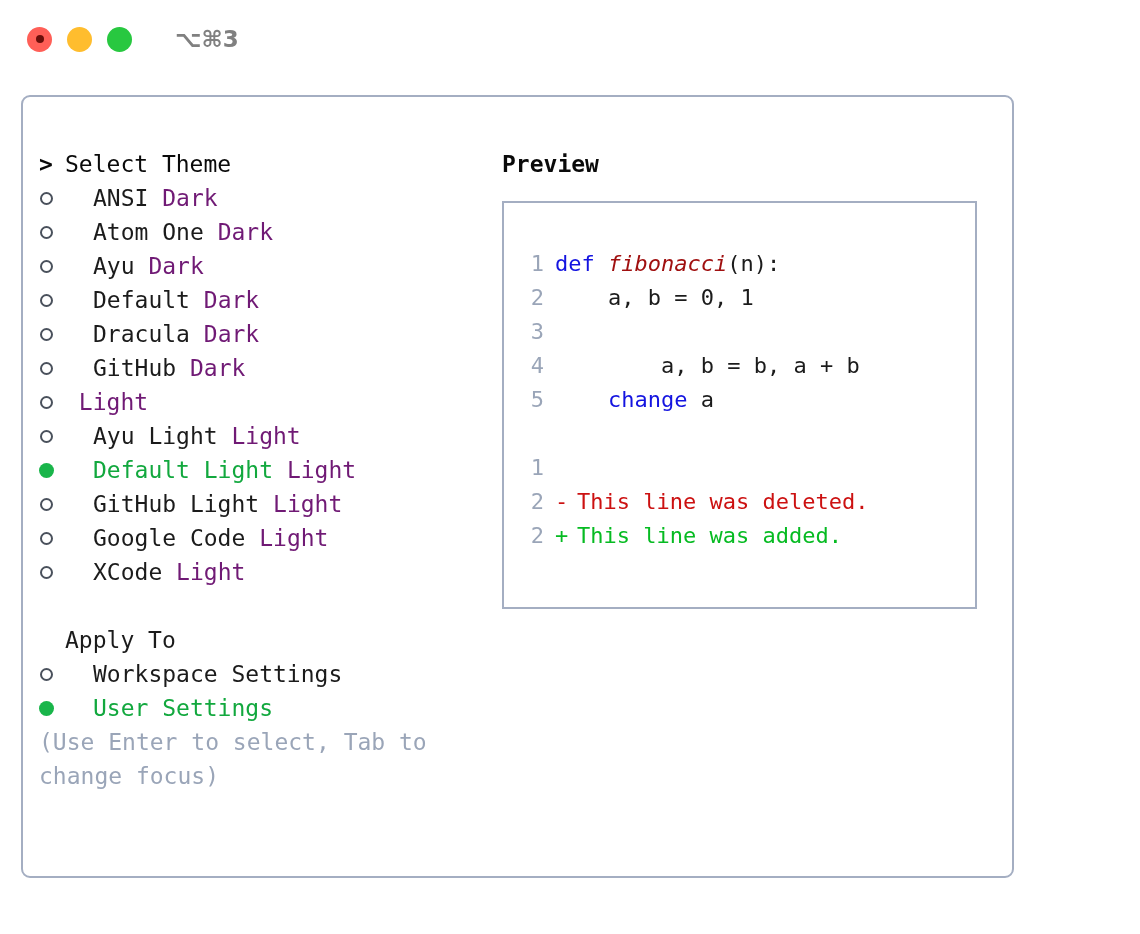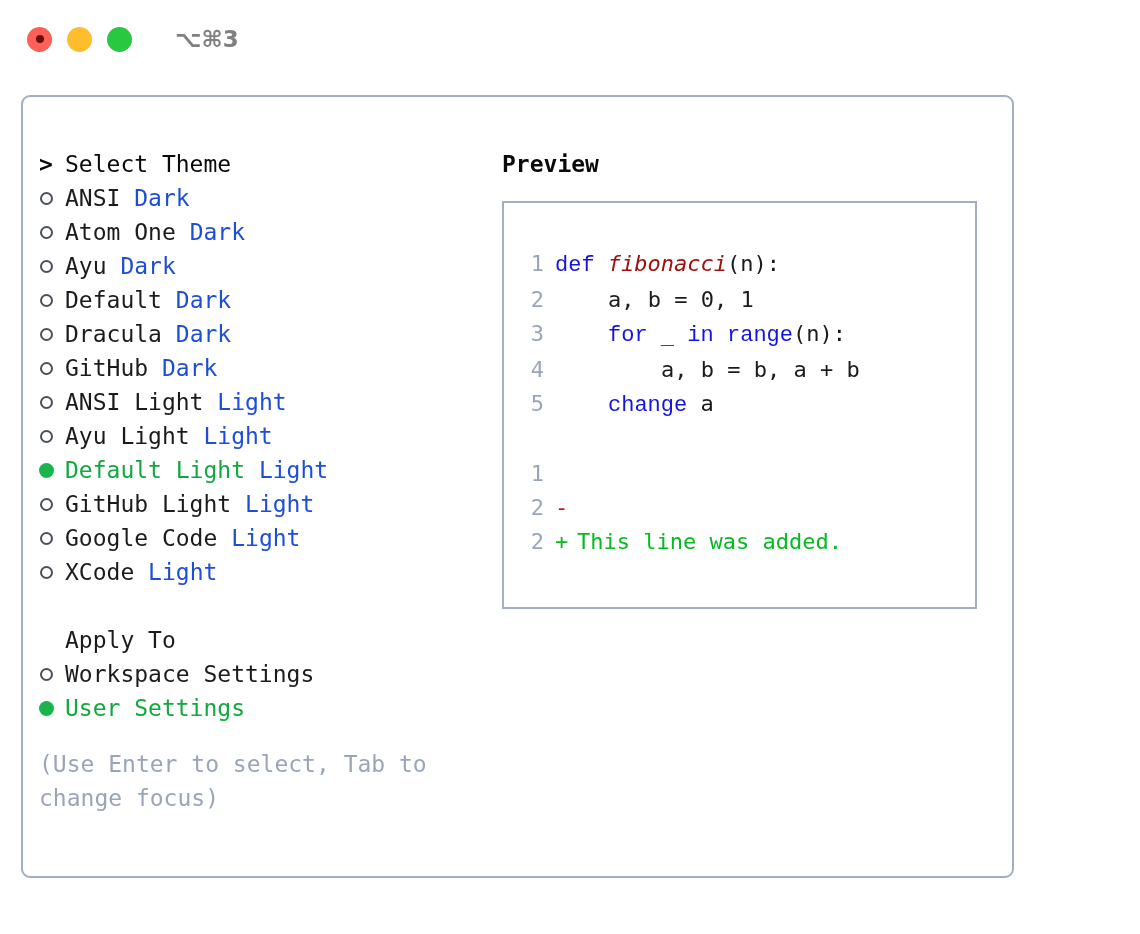--- a/index.html
+++ b/index.html
@@ -111,33 +111,32 @@
     width: 15px;
     height: 15px;
     border-radius: 50%;
     background: #19b54a;
     margin-left: 0px;
   }
   .caret {
     font-weight: bold;
     color: #0a0a0a;
   }
-  .label-name { color: #1b1b1b; }
+  .label-name { color: #1b1b1b; margin-left: 28px; }
   .label-name.sel { color: #12a83e; }
-  .label-cat  { color: #1d4ed8; text-align: center; }
+  .label-cat  { color: #701a75; text-align: center; }
   .heading {
     font-weight: normal;
     color: #0a0a0a;
   }
   .heading-plain {
     color: #1b1b1b;
   }
   .spacer-row { height: 34px; }
   #hint {
-    margin-top: 22px;
     font-size: 23px;
     color: #9aa5b8;
     line-height: 34px;
     width: 410px;
   }
 
   
   #right-col {
     position: absolute;
     left: 479px;
@@ -172,21 +171,21 @@
     color: #9aa5b8;
     flex: none;
     margin-right: 11px;
   }
   .diffmark {
     width: 22px;
     flex: none;
     text-align: left;
   }
   .code-text { flex: none; }
-  .kw   { color: #1414e0; font-family: Liberation Mono, monospace; }
+  .kw   { color: #1414e0; }
   .fn   { color: #a01010; font-style: italic; }
   .pl   { color: #1b1b1b; }
   .ctx  { color: #8c8c8c; }
   .del  { color: #cc1111; }
   .add  { color: #06bb22; }
   .blank-line { height: 34px; }
 </style>
 </head>
 <body>
 
@@ -210,21 +209,21 @@
         <span class="heading">Select Theme</span>
       </div>
 
       <div id="theme-list">
           <div class="row"><span class="marker"><span class="bullet-ring"></span></span><span class="label-name">ANSI</span><span class="label-cat"> </span><span class="label-cat">Dark</span></div>
           <div class="row"><span class="marker"><span class="bullet-ring"></span></span><span class="label-name">Atom One</span><span class="label-cat"> </span><span class="label-cat">Dark</span></div>
           <div class="row"><span class="marker"><span class="bullet-ring"></span></span><span class="label-name">Ayu</span><span class="label-cat"> </span><span class="label-cat">Dark</span></div>
           <div class="row"><span class="marker"><span class="bullet-ring"></span></span><span class="label-name">Default</span><span class="label-cat"> </span><span class="label-cat">Dark</span></div>
           <div class="row"><span class="marker"><span class="bullet-ring"></span></span><span class="label-name">Dracula</span><span class="label-cat"> </span><span class="label-cat">Dark</span></div>
           <div class="row"><span class="marker"><span class="bullet-ring"></span></span><span class="label-name">GitHub</span><span class="label-cat"> </span><span class="label-cat">Dark</span></div>
-          <div class="row"><span class="marker"><span class="bullet-ring"></span></span><span class="label-name">ANSI Light</span><span class="label-cat"> </span><span class="label-cat">Light</span></div>
+          <div class="row"><span class="marker"><span class="bullet-ring"></span></span><span class="label-cat"> </span><span class="label-cat">Light</span></div>
           <div class="row"><span class="marker"><span class="bullet-ring"></span></span><span class="label-name">Ayu Light</span><span class="label-cat"> </span><span class="label-cat">Light</span></div>
           <div class="row"><span class="marker"><span class="bullet-filled"></span></span><span class="label-name sel">Default Light</span><span class="label-cat"> </span><span class="label-cat">Light</span></div>
           <div class="row"><span class="marker"><span class="bullet-ring"></span></span><span class="label-name">GitHub Light</span><span class="label-cat"> </span><span class="label-cat">Light</span></div>
           <div class="row"><span class="marker"><span class="bullet-ring"></span></span><span class="label-name">Google Code</span><span class="label-cat"> </span><span class="label-cat">Light</span></div>
           <div class="row"><span class="marker"><span class="bullet-ring"></span></span><span class="label-name">XCode</span><span class="label-cat"> </span><span class="label-cat">Light</span></div>
         </div>
 
       <div class="spacer-row"></div>
 
       <div class="row">
@@ -239,27 +238,27 @@
 
       <div id="hint">(Use Enter to select, Tab to change focus)</div>
     </div>
 
     <div id="right-col">
       <div id="preview-title">Preview</div>
       <div id="preview-box">
         <div id="code-block">
             <div class="code-line"><span class="lineno">1</span><span class="code-text"><span class="kw">def</span><span class="pl"> </span><span class="fn">fibonacci</span><span class="pl">(n):</span></span></div>
             <div class="code-line"><span class="lineno">2</span><span class="code-text"><span class="pl">    a, b = 0, 1</span></span></div>
-            <div class="code-line"><span class="lineno">3</span><span class="code-text"><span class="pl">    </span><span class="kw">for</span><span class="pl"> _ </span><span class="kw">in</span><span class="pl"> </span><span class="kw">range</span><span class="pl">(n):</span></span></div>
+            <div class="code-line"><span class="lineno">3</span></div>
             <div class="code-line"><span class="lineno">4</span><span class="code-text"><span class="pl">        a, b = b, a + b</span></span></div>
             <div class="code-line"><span class="lineno">5</span><span class="code-text"><span class="pl">    </span><span class="kw">change</span><span class="pl"> a</span></span></div>
           </div>
         <div class="blank-line"></div>
         <div id="diff-block">
             <div class="code-line"><span class="lineno">1</span><span class="diffmark ctx"> </span></div>
-            <div class="code-line"><span class="lineno">2</span><span class="diffmark del">-</span></div>
+            <div class="code-line"><span class="lineno">2</span><span class="diffmark del">-</span><span class="code-text del">This line was deleted.</span></div>
             <div class="code-line"><span class="lineno">2</span><span class="diffmark add">+</span><span class="code-text add">This line was added.</span></div>
           </div>
       </div>
     </div>
 
   </div>
 </div>
 
 </body></html>

